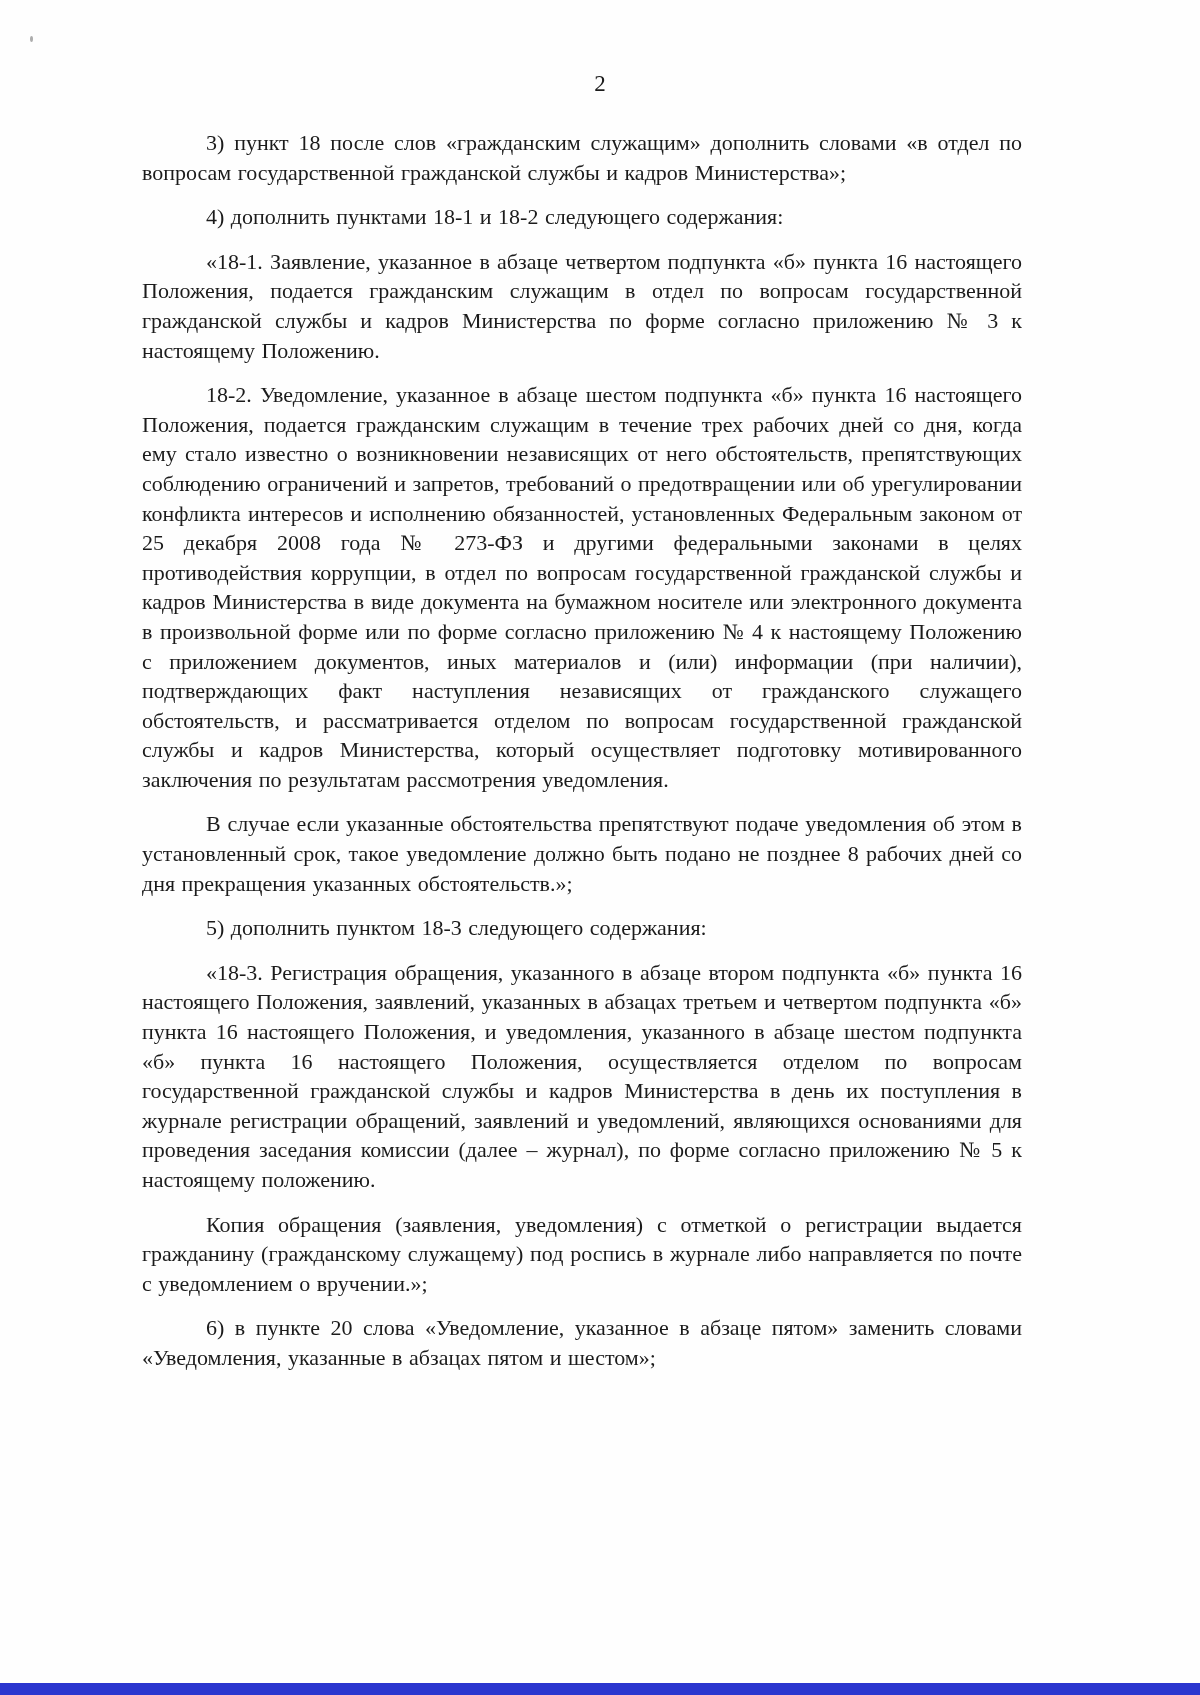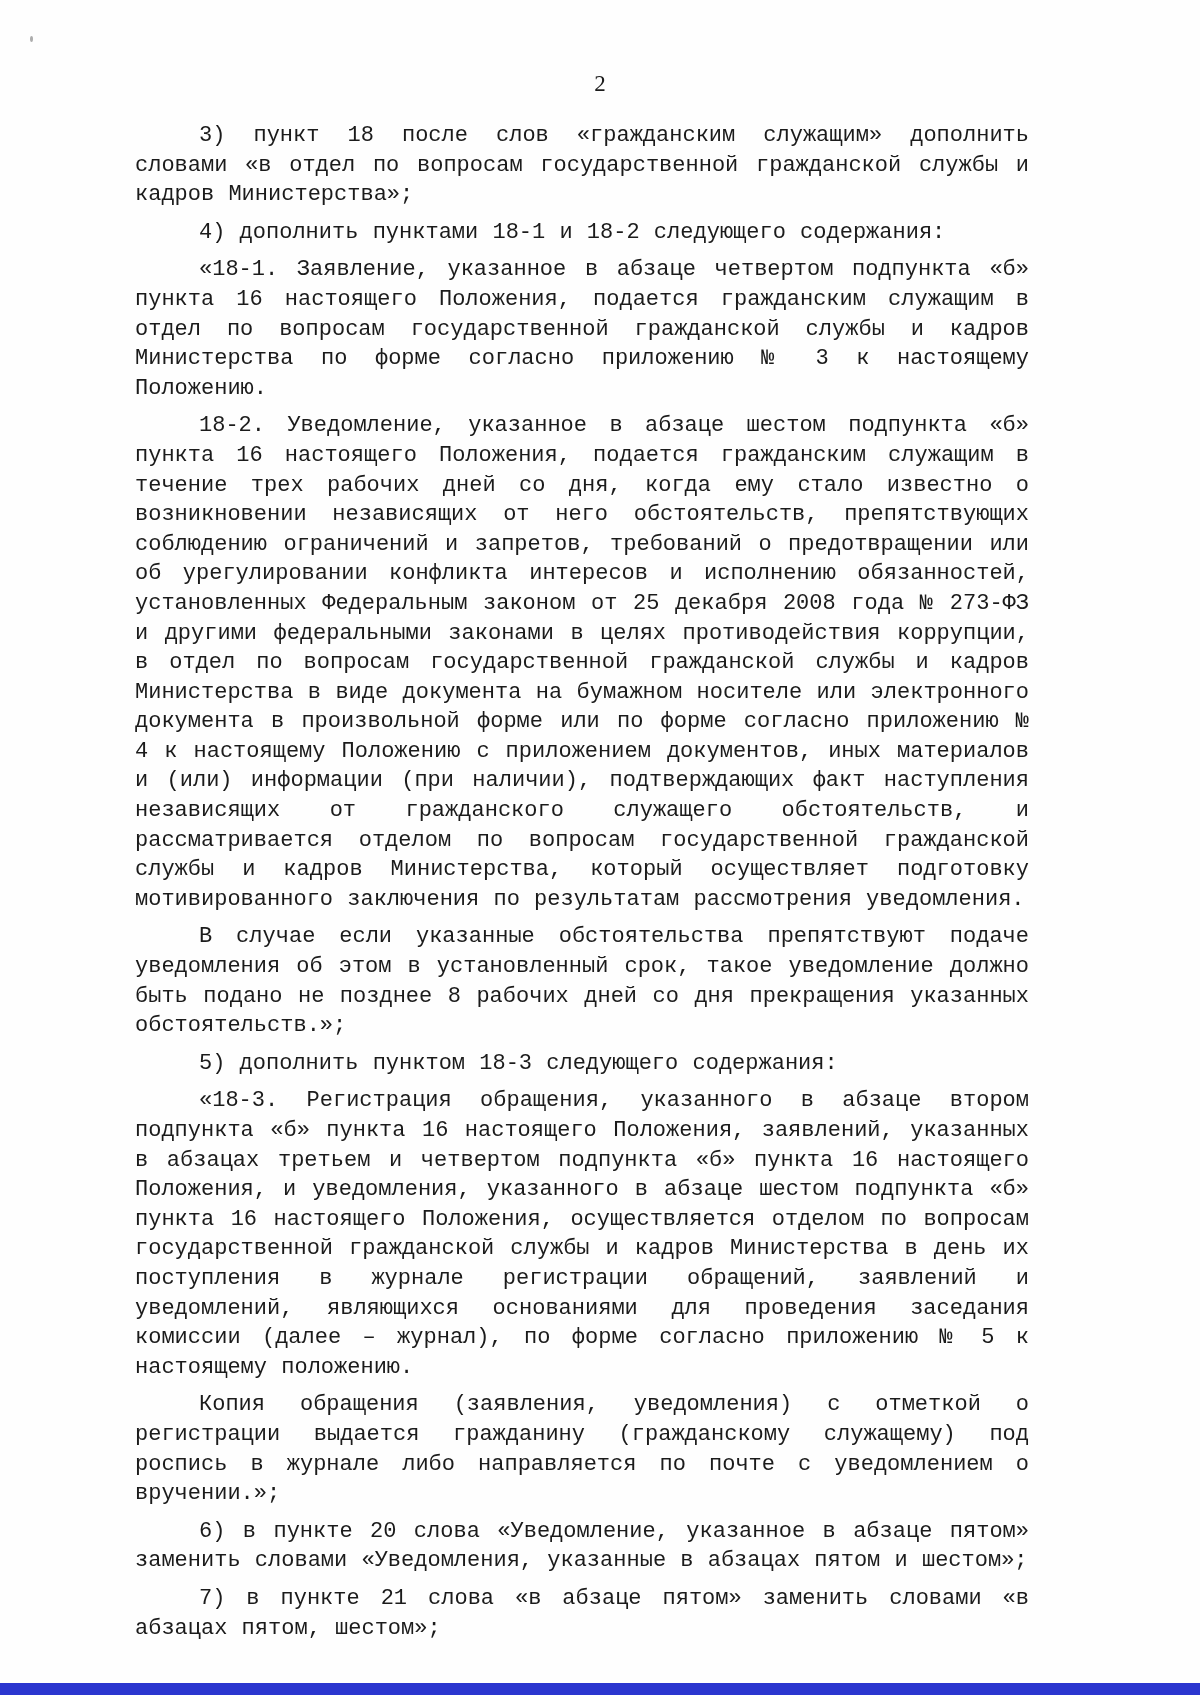--- a/index.html
+++ b/index.html
@@ -38,25 +38,24 @@
   .content {
     position: absolute;
     left: 127px;
     top: 113px;
     width: 910px;
     font-size: 22px;
     line-height: 29.6px;
     text-align: justify;
   }
   .content p {
-    margin: 8px;
+    margin: 15px;
     padding: 0;
     text-indent: 64px;
     word-spacing: 1px;
-    font-family: Liberation Mono, monospace;
   }
   .footer-bar {
     position: absolute;
     left: 0;
     bottom: 0;
     width: 100%;
     height: 12px;
   }
 </style>
 </head>
@@ -71,18 +70,17 @@
   <div class="content">
     <p>3) пункт 18 после слов «гражданским служащим» дополнить словами «в отдел по вопросам государственной гражданской службы и кадров Министерства»;</p>
     <p>4) дополнить пунктами 18-1 и 18-2 следующего содержания:</p>
     <p>«18-1. Заявление, указанное в абзаце четвертом подпункта «б» пункта 16 настоящего Положения, подается гражданским служащим в отдел по вопросам государственной гражданской службы и кадров Министерства по форме согласно приложению № 3 к настоящему Положению.</p>
     <p>18-2. Уведомление, указанное в абзаце шестом подпункта «б» пункта 16 настоящего Положения, подается гражданским служащим в течение трех рабочих дней со дня, когда ему стало известно о возникновении независящих от него обстоятельств, препятствующих соблюдению ограничений и запретов, требований о предотвращении или об урегулировании конфликта интересов и исполнению обязанностей, установленных Федеральным законом от 25 декабря 2008 года № 273-ФЗ и другими федеральными законами в целях противодействия коррупции, в отдел по вопросам государственной гражданской службы и кадров Министерства в виде документа на бумажном носителе или электронного документа в произвольной форме или по форме согласно приложению № 4 к настоящему Положению с приложением документов, иных материалов и (или) информации (при наличии), подтверждающих факт наступления независящих от гражданского служащего обстоятельств, и рассматривается отделом по вопросам государственной гражданской службы и кадров Министерства, который осуществляет подготовку мотивированного заключения по результатам рассмотрения уведомления.</p>
     <p>В случае если указанные обстоятельства препятствуют подаче уведомления об этом в установленный срок, такое уведомление должно быть подано не позднее 8 рабочих дней со дня прекращения указанных обстоятельств.»;</p>
     <p>5) дополнить пунктом 18-3 следующего содержания:</p>
     <p>«18-3. Регистрация обращения, указанного в абзаце втором подпункта «б» пункта 16 настоящего Положения, заявлений, указанных в абзацах третьем и четвертом подпункта «б» пункта 16 настоящего Положения, и уведомления, указанного в абзаце шестом подпункта «б» пункта 16 настоящего Положения, осуществляется отделом по вопросам государственной гражданской службы и кадров Министерства в день их поступления в журнале регистрации обращений, заявлений и уведомлений, являющихся основаниями для проведения заседания комиссии (далее – журнал), по форме согласно приложению № 5 к настоящему положению.</p>
     <p>Копия обращения (заявления, уведомления) с отметкой о регистрации выдается гражданину (гражданскому служащему) под роспись в журнале либо направляется по почте с уведомлением о вручении.»;</p>
     <p>6) в пункте 20 слова «Уведомление, указанное в абзаце пятом» заменить словами «Уведомления, указанные в абзацах пятом и шестом»;</p>
-    <p>7) в пункте 21 слова «в абзаце пятом» заменить словами «в абзацах пятом, шестом»;</p>
   </div>
 
   <div class="footer-bar" style="background: rgb(43, 54, 207);"></div>
 
 </div>
 
 </body></html>

